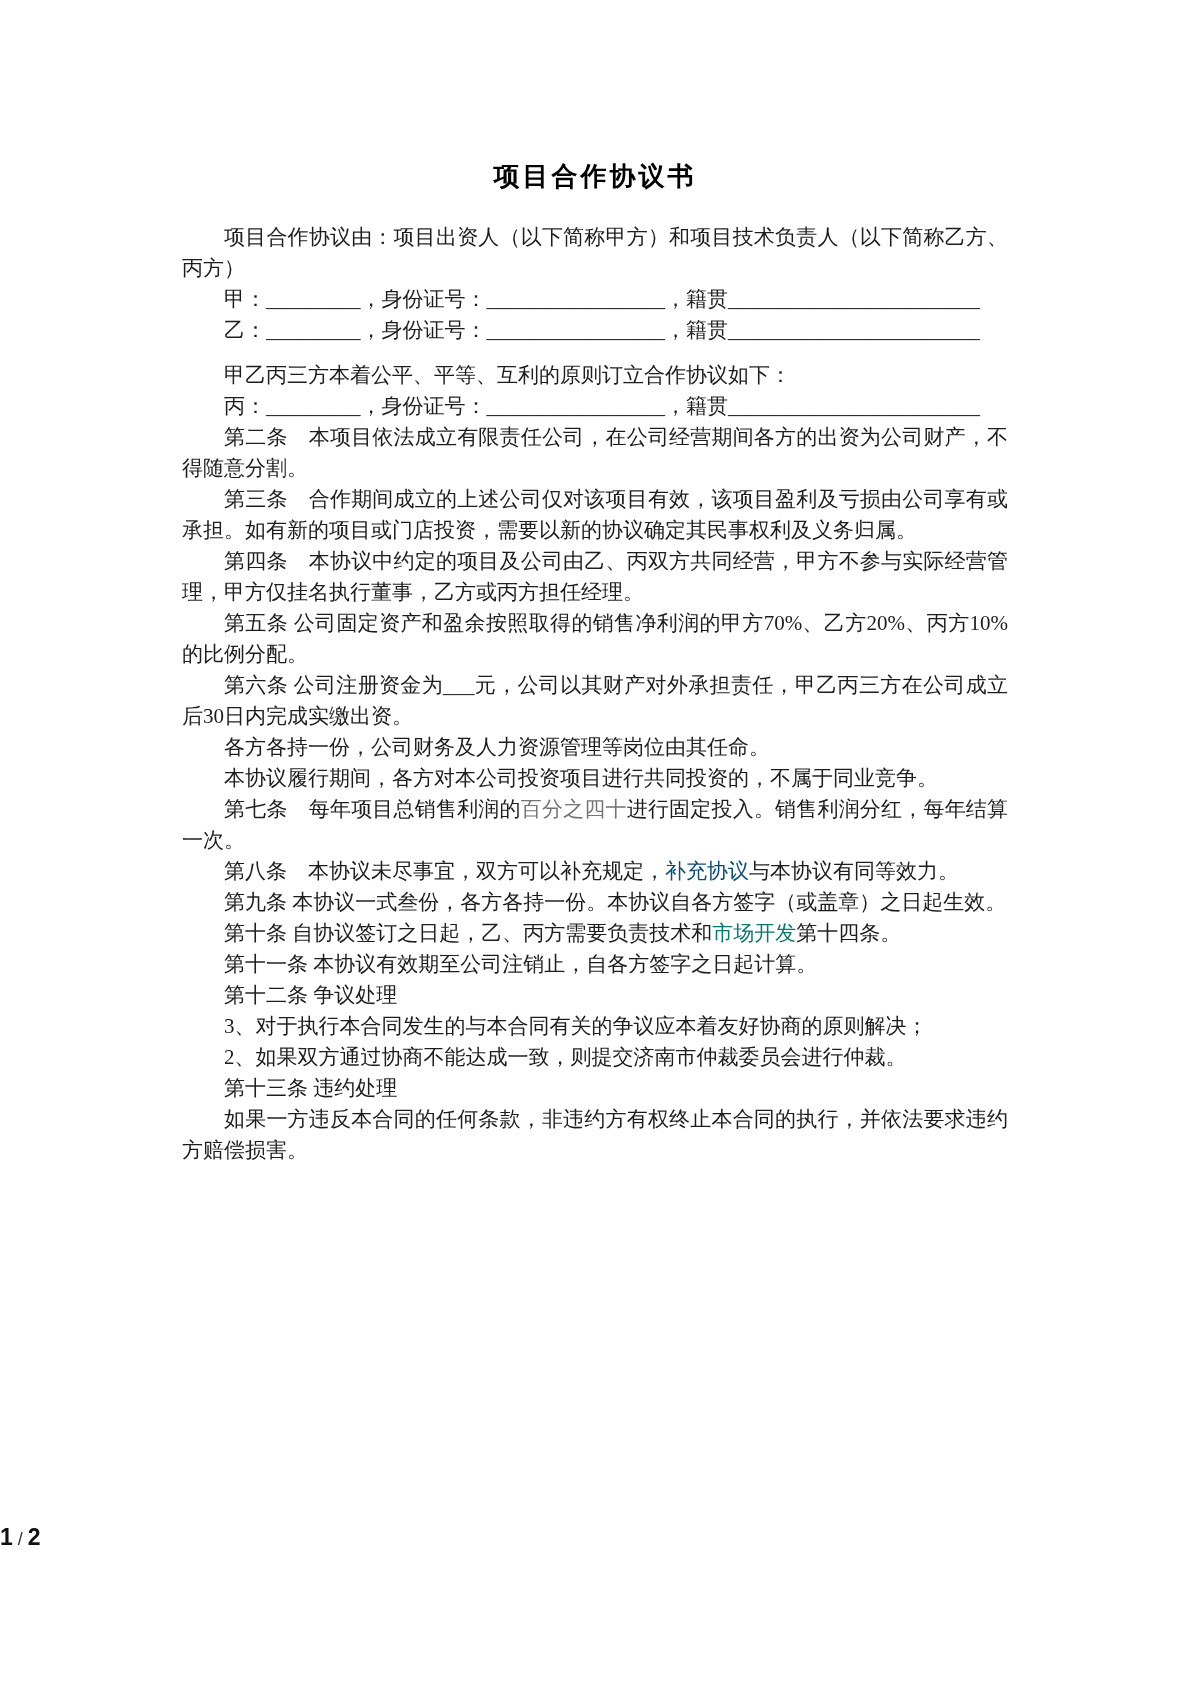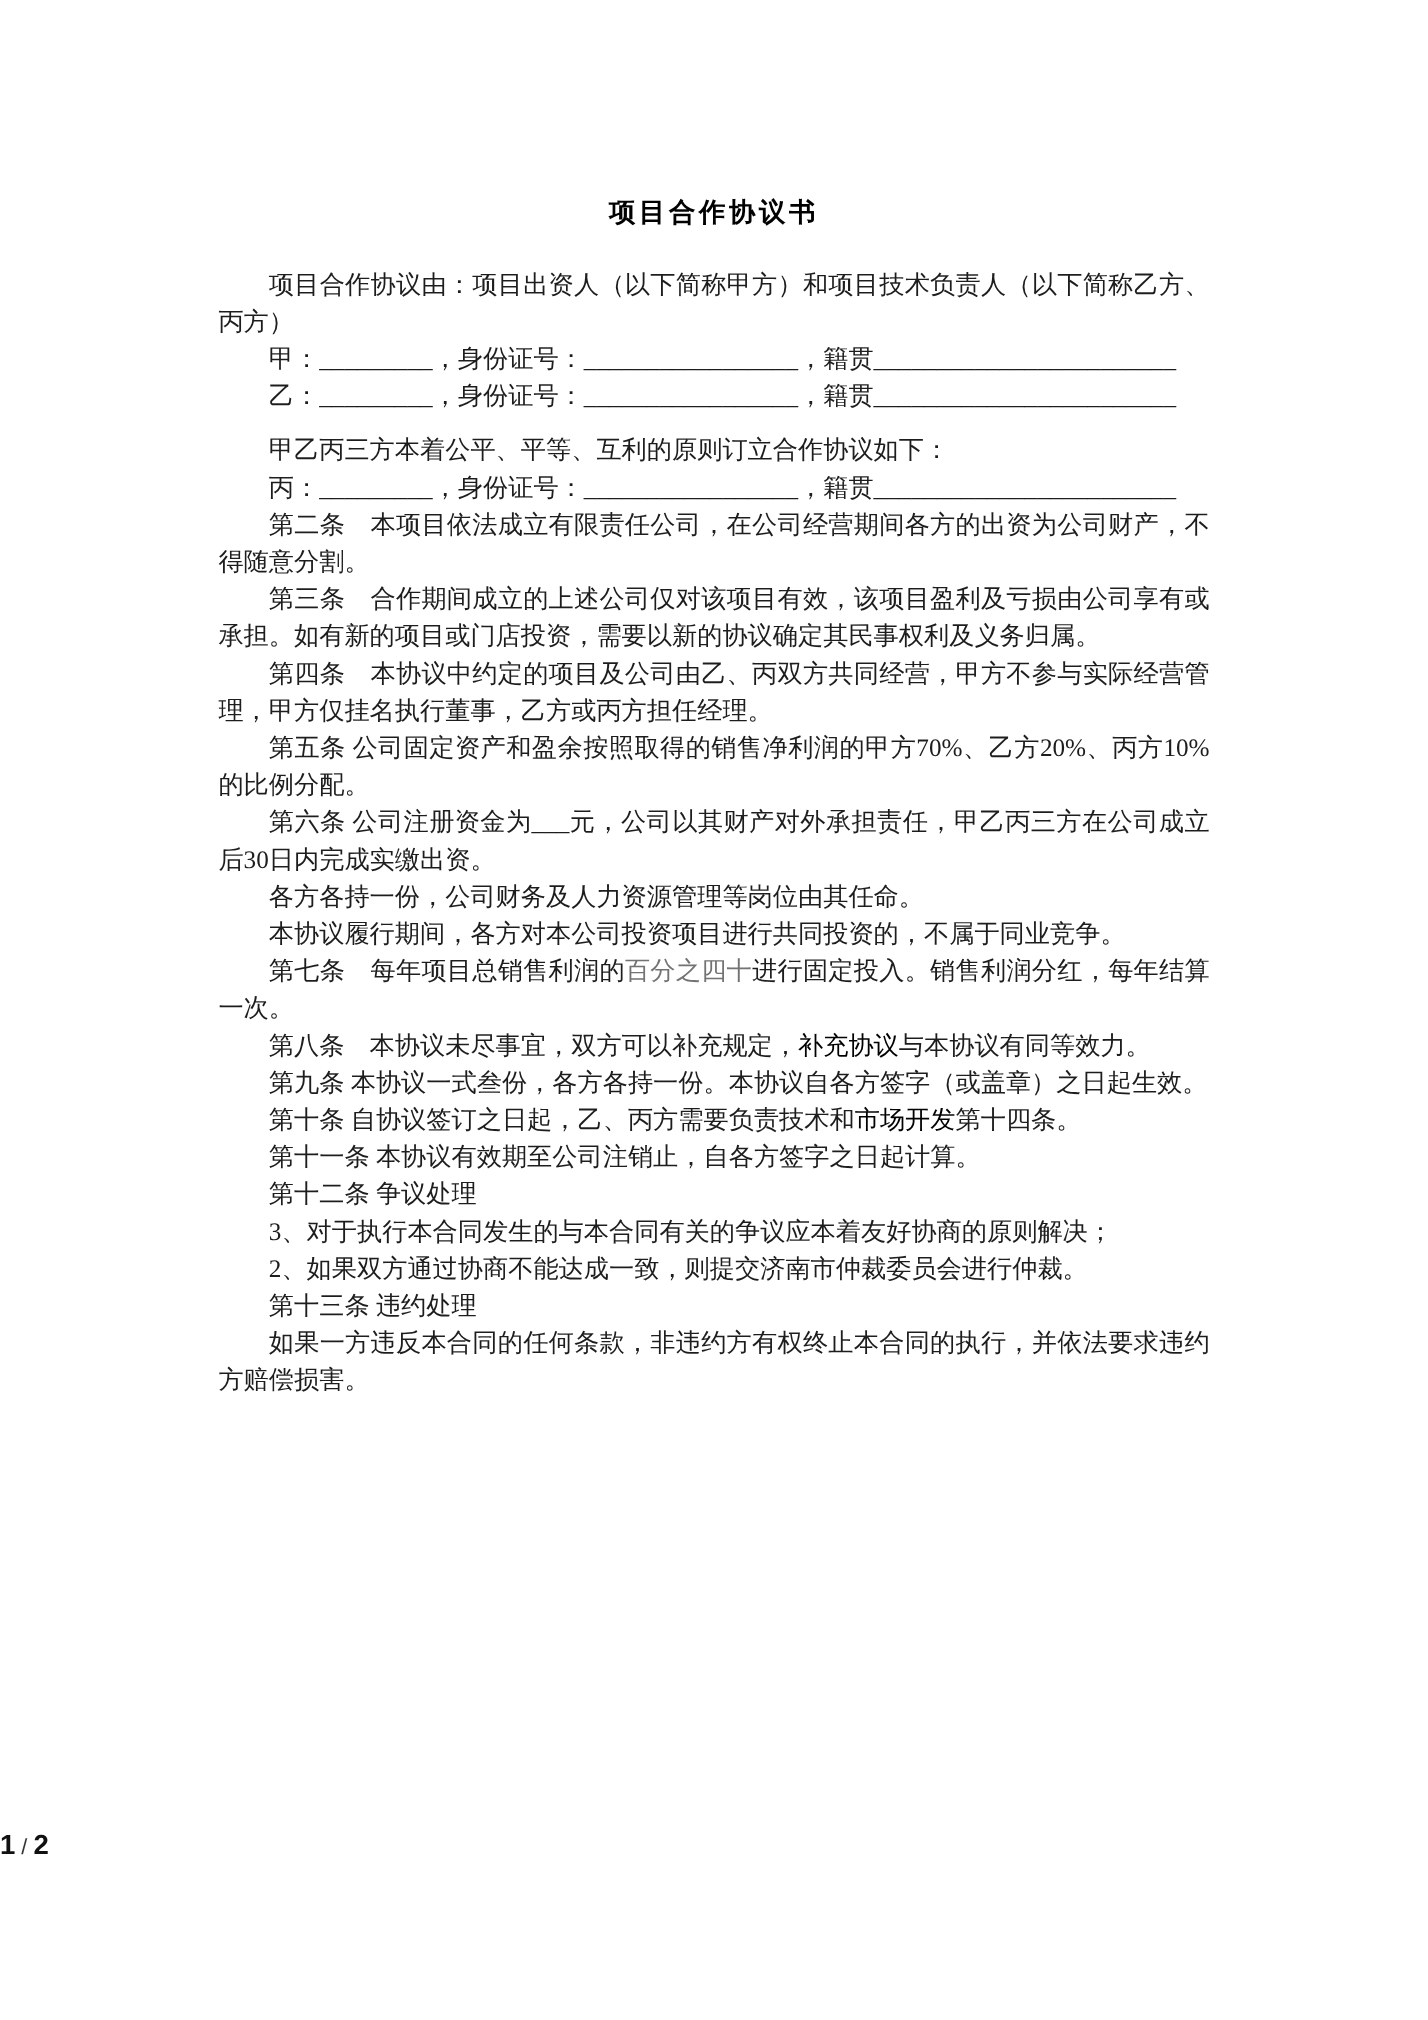--- a/index.html
+++ b/index.html
@@ -17,21 +17,21 @@
     position: relative;
     width: 1190px;
     height: 1683px;
     background: #ffffff;
     overflow: hidden;
   }
   .doc-title {
     margin: 0;
     padding-top: 158px;
     text-align: center;
-    font-size: 22px;
+    font-size: 26px;
     line-height: 38px;
     font-weight: bold;
     letter-spacing: 3px;
     color: #000000;
   }
   .doc-body {
     margin: 26px 182px 0 182px;
     font-size: 21px;
     line-height: 31px;
     text-align: justify;
@@ -80,23 +80,23 @@
       <div class="para space-before"><span>甲乙丙三方本着公平、平等、互利的原则订立合作协议如下：</span></div>
       <div class="para"><span>丙：_________，身份证号：_________________，籍贯________________________</span></div>
       <div class="para"><span>第二条　本项目依法成立有限责任公司，在公司经营期间各方的出资为公司财产，不得随意分割。</span></div>
       <div class="para"><span>第三条　合作期间成立的上述公司仅对该项目有效，该项目盈利及亏损由公司享有或承担。如有新的项目或门店投资，需要以新的协议确定其民事权利及义务归属。</span></div>
       <div class="para"><span>第四条　本协议中约定的项目及公司由乙、丙双方共同经营，甲方不参与实际经营管理，甲方仅挂名执行董事，乙方或丙方担任经理。</span></div>
       <div class="para"><span>第五条 公司固定资产和盈余按照取得的销售净利润的甲方70%、乙方20%、丙方10%的比例分配。</span></div>
       <div class="para"><span>第六条 公司注册资金为___元，公司以其财产对外承担责任，甲乙丙三方在公司成立后30日内完成实缴出资。</span></div>
       <div class="para"><span>各方各持一份，公司财务及人力资源管理等岗位由其任命。</span></div>
       <div class="para"><span>本协议履行期间，各方对本公司投资项目进行共同投资的，不属于同业竞争。</span></div>
       <div class="para"><span>第七条　每年项目总销售利润的</span><span style="color: #737373;">百分之四十</span><span>进行固定投入。销售利润分红，每年结算一次。</span></div>
-      <div class="para"><span>第八条　本协议未尽事宜，双方可以补充规定，</span><span style="color: #000000;">补充协议</span><span>与本协议有同等效力。</span></div>
+      <div class="para"><span>第八条　本协议未尽事宜，双方可以补充规定，</span><span style="color: #0c4a6e;">补充协议</span><span>与本协议有同等效力。</span></div>
       <div class="para"><span>第九条 本协议一式叁份，各方各持一份。本协议自各方签字（或盖章）之日起生效。</span></div>
-      <div class="para"><span>第十条 自协议签订之日起，乙、丙方需要负责技术和</span><span style="color: #000000;">市场开发</span><span>第十四条。</span></div>
+      <div class="para"><span>第十条 自协议签订之日起，乙、丙方需要负责技术和</span><span style="color: #0f766e;">市场开发</span><span>第十四条。</span></div>
       <div class="para"><span>第十一条 本协议有效期至公司注销止，自各方签字之日起计算。</span></div>
       <div class="para"><span>第十二条 争议处理</span></div>
       <div class="para"><span>3、对于执行本合同发生的与本合同有关的争议应本着友好协商的原则解决；</span></div>
       <div class="para"><span>2、如果双方通过协商不能达成一致，则提交济南市仲裁委员会进行仲裁。</span></div>
       <div class="para"><span>第十三条 违约处理</span></div>
       <div class="para"><span>如果一方违反本合同的任何条款，非违约方有权终止本合同的执行，并依法要求违约方赔偿损害。</span></div>
     </div>
 
   <div class="page-footer">
     <span class="num">1</span><span class="sep">/</span><span class="num">2</span>

